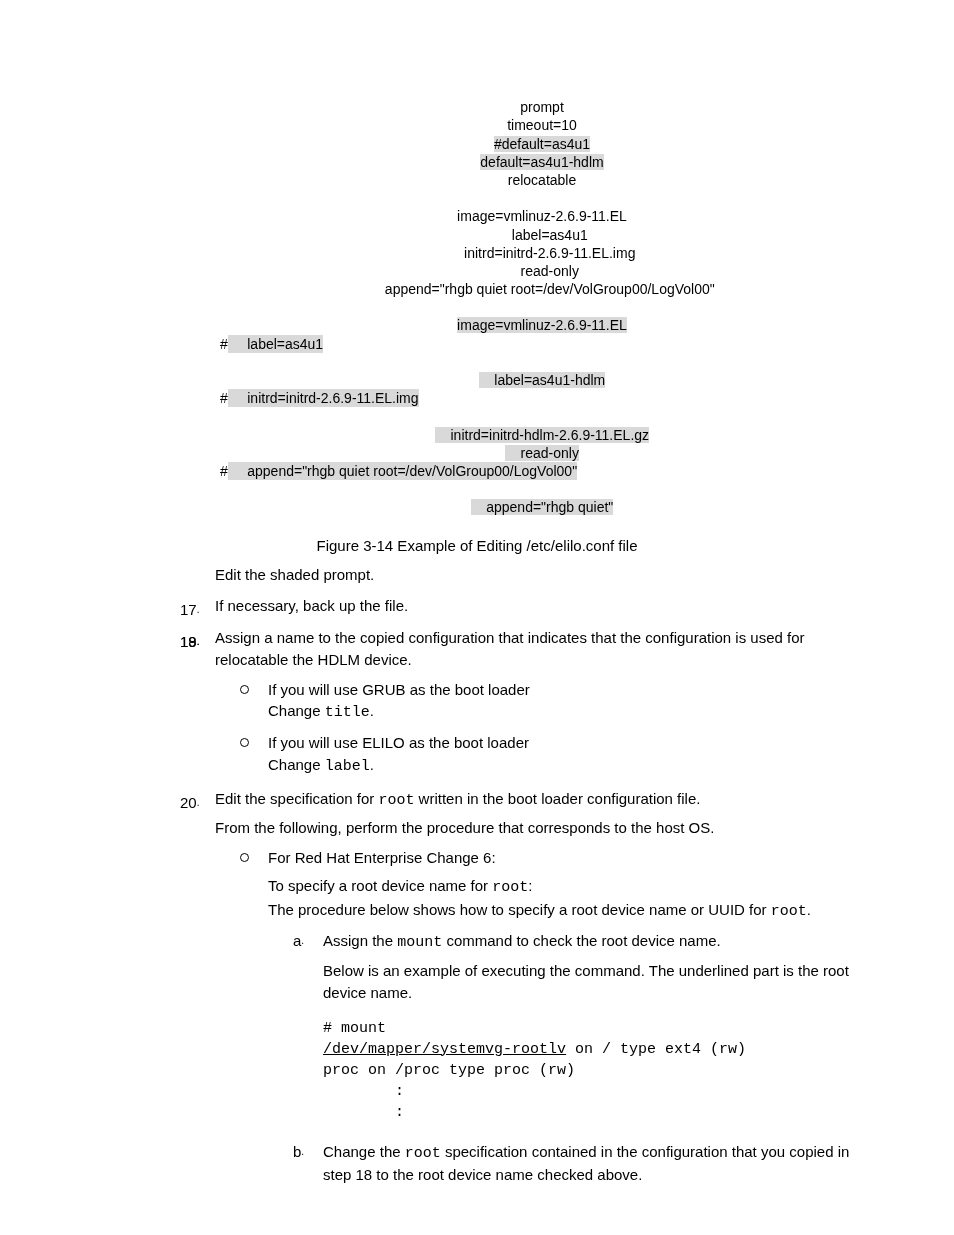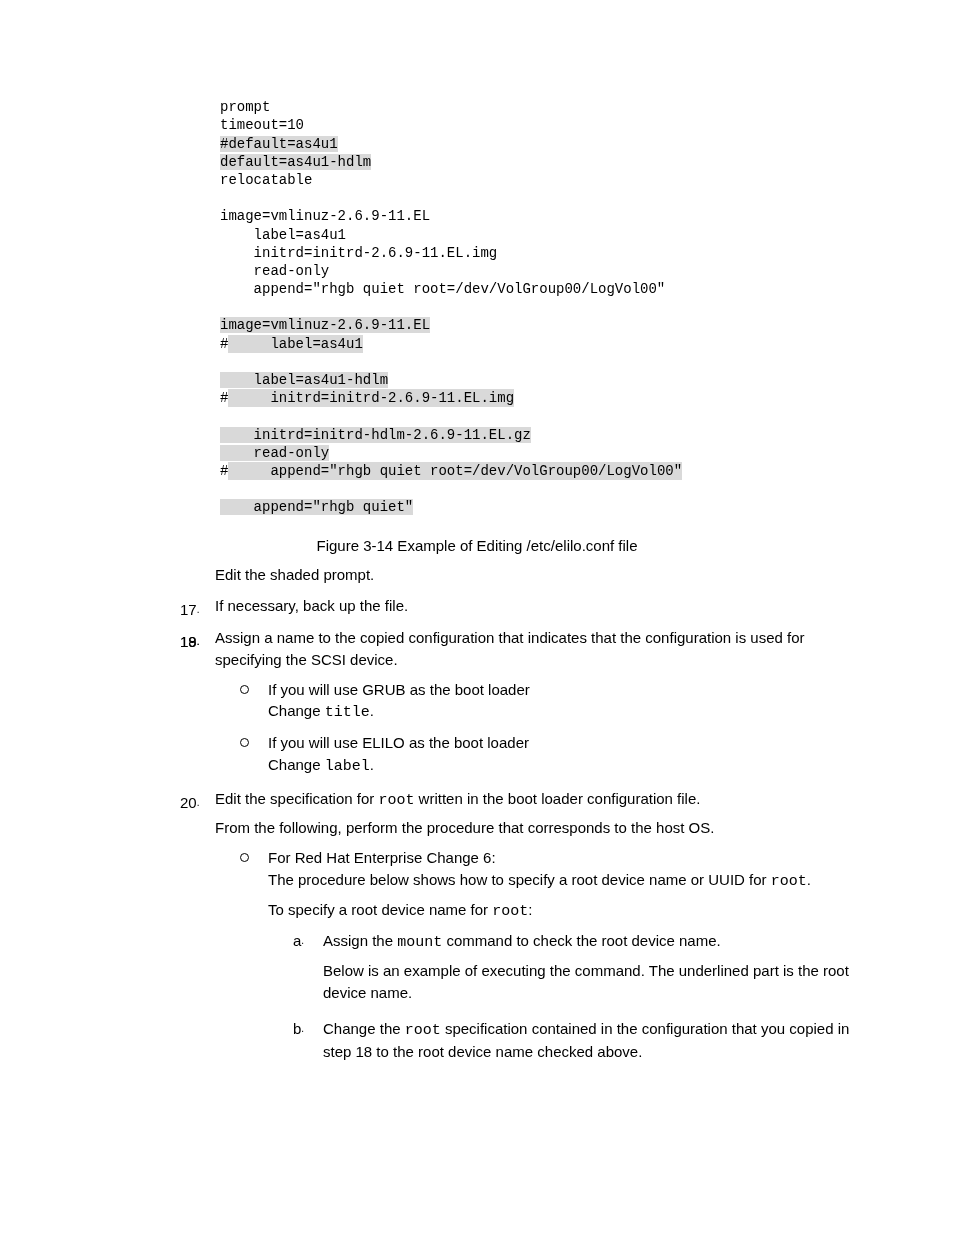--- a/index.html
+++ b/index.html
@@ -8,26 +8,27 @@
     background: #fff;
     font-family: Verdana, Arial, sans-serif;
     font-size: 15px;
     color: #000;
     width: 954px;
   }
   .page {
     padding: 80px 90px 40px 90px;
   }
   .code-block {
-    font-family: Liberation Mono, monospace;
+    font-family: Liberation Sans, sans-serif;
     font-size: 14px;
     line-height: 1.3;
     margin-left: 130px;
     margin-bottom: 20px;
     white-space: pre;
+    text-align: center;
   }
   .code-block .hl { background: #d9d9d9; }
   .figure-caption {
     font-weight: normal;
     text-align: center;
     margin: 13px 0 10px 0;
   }
   .body-text {
     margin-left: 125px;
     line-height: 1.45;
@@ -136,46 +137,51 @@
 <ol class="nums">
   <li>
     <span class="num"><span>17</span><span class="dot">.</span></span>
     <span>If necessary, back up the file.</span>
   </li>
   <li>
     <span class="num"><span>18</span><span class="dot">.</span></span>
   </li>
   <li>
     <span class="num"><span>19</span><span class="dot">.</span></span>
-    <span>Assign a name to the copied configuration that indicates that the configuration is used for specifying the SCSI device.</span>
+    <span>Assign a name to the copied configuration that indicates that the configuration is used for relocatable the HDLM device.</span>
     <ul class="circ">
       <li>
         <div>If you will use GRUB as the boot loader</div>
         <div><span>Change </span><span class="mono">title</span><span>.</span></div>
       </li>
       <li>
         <div>If you will use ELILO as the boot loader</div>
         <div><span>Change </span><span class="mono">label</span><span>.</span></div>
       </li>
     </ul>
   </li>
   <li>
     <span class="num"><span>20</span><span class="dot">.</span></span>
     <span>Edit the specification for </span><span class="mono">root</span><span> written in the boot loader configuration file.</span>
     <div style="margin-top:6px">From the following, perform the procedure that corresponds to the host OS.</div>
     <ul class="circ">
       <li>
         <div>For Red Hat Enterprise Change 6:</div>
+        <div style="margin-top:6px"><span>To specify a root device name for </span><span class="mono">root</span><span>:</span></div>
         <div><span>The procedure below shows how to specify a root device name or UUID for </span><span class="mono">root</span><span>.</span></div>
-        <div style="margin-top:6px"><span>To specify a root device name for </span><span class="mono">root</span><span>:</span></div>
         <ol class="letters">
           <li>
             <span class="let"><span>a</span><span class="dot">.</span></span>
             <span>Assign the </span><span class="mono">mount</span><span> command to check the root device name.</span>
             <div style="margin-top:6px">Below is an example of executing the command. The underlined part is the root device name.</div>
+<div class="mount-block"><span># mount</span>
+<span class="u">/dev/mapper/systemvg-rootlv</span><span> on / type ext4 (rw)</span>
+<span>proc on /proc type proc (rw)</span>
+<span>        :</span>
+<span>        :</span></div>
           </li>
           <li>
             <span class="let"><span>b</span><span class="dot">.</span></span>
             <span>Change the </span><span class="mono">root</span><span> specification contained in the configuration that you copied in step 18 to the root device name checked above.</span>
           </li>
         </ol>
       </li>
     </ul>
   </li>
 </ol>

